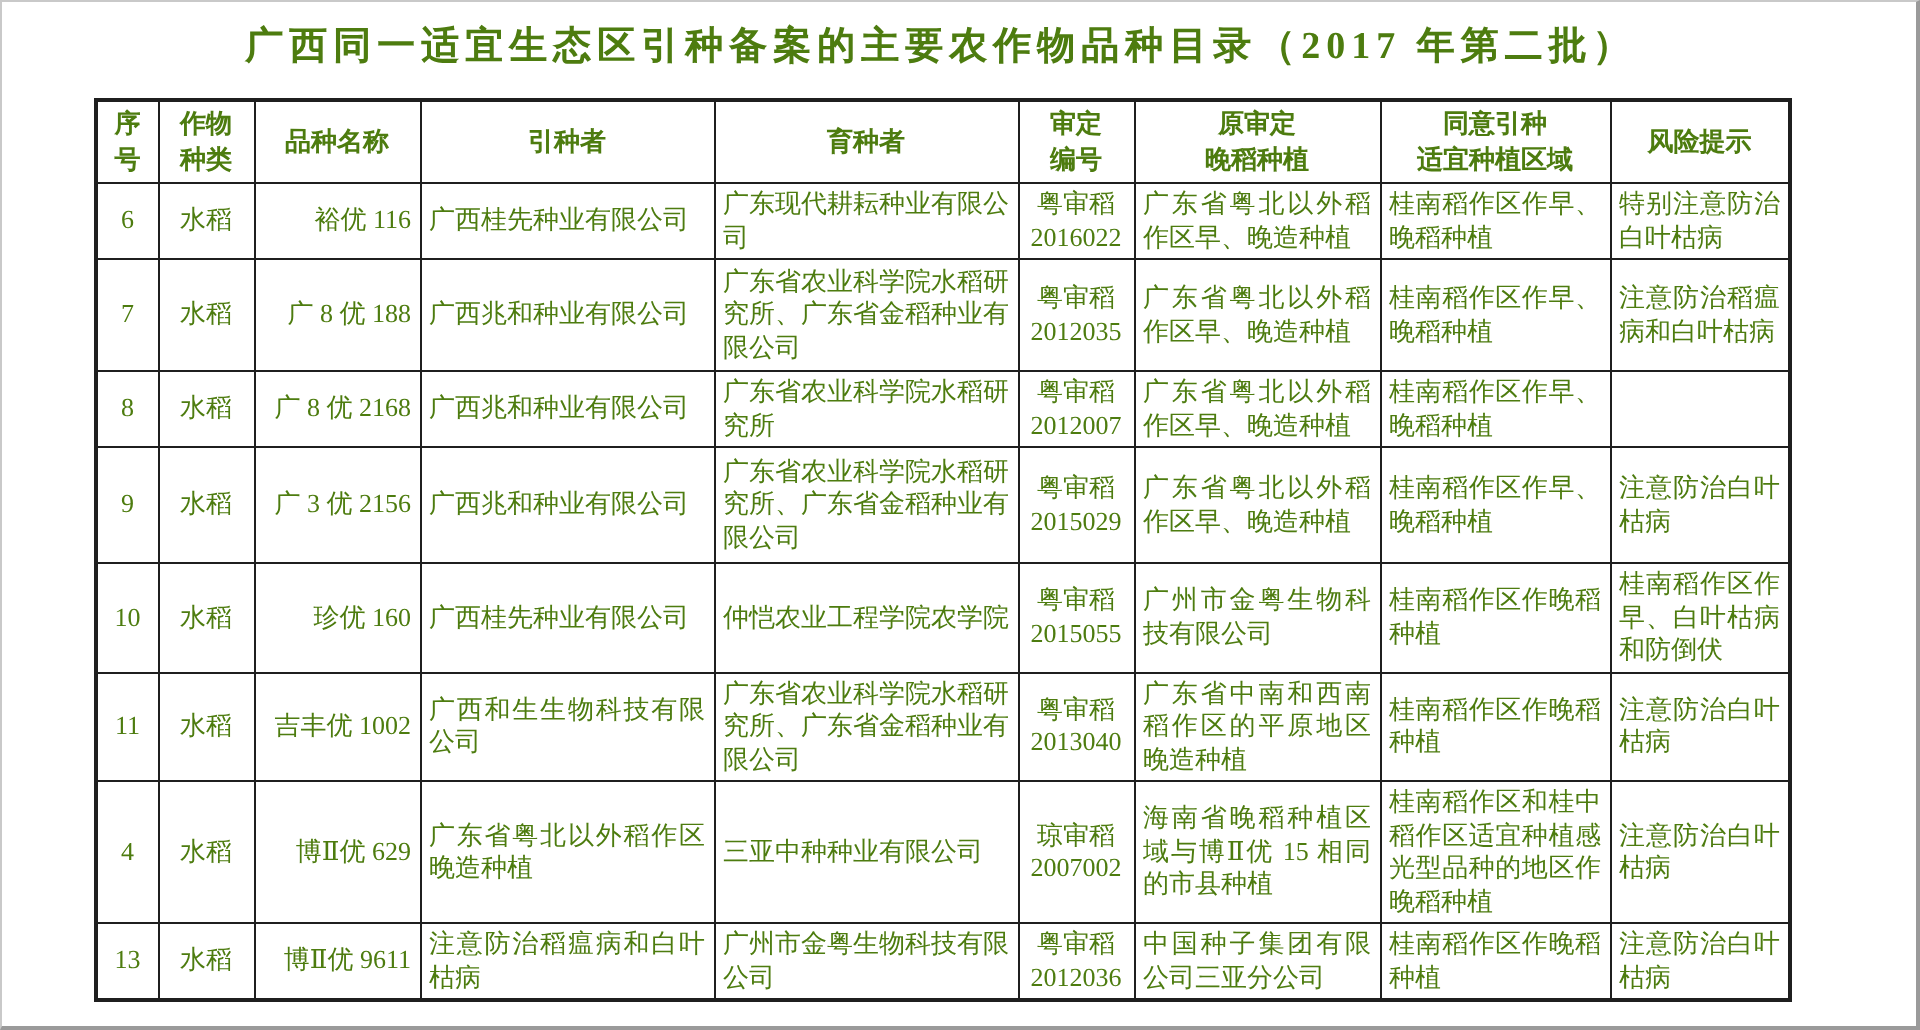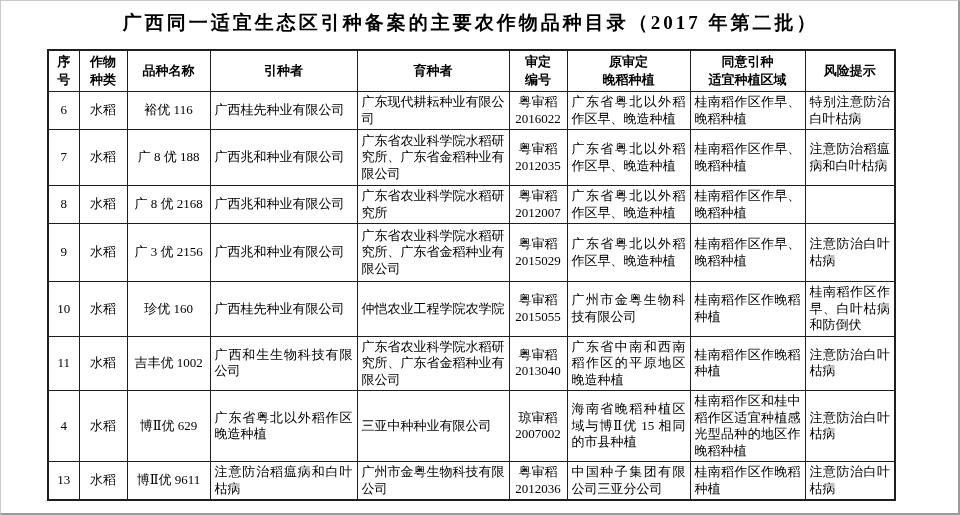--- a/index.html
+++ b/index.html
@@ -12,21 +12,21 @@
     position: relative;
     width: 960px;
     height: 515px;
     background: #ffffff;
     border-top: 1px solid #c9c9c9;
     border-left: 1px solid #c9c9c9;
     border-right: 2px solid #9a9a9a;
     border-bottom: 2px solid #9a9a9a;
     overflow: hidden;
     font-family: "Liberation Serif", "DejaVu Serif", serif;
-    color: #000000;
+    color: #4d7c0f;
   }
   .doc-title {
     margin: 9px 0 0 46px;
     width: 847px;
     text-align: center;
     font-size: 19px;
     font-weight: bold;
     letter-spacing: 3px;
     white-space: nowrap;
   }
@@ -51,21 +51,21 @@
     line-height: 18px;
     padding: 2px 1px;
   }
   td {
     font-size: 13px;
     line-height: 16.5px;
     padding: 2px 4px;
     white-space: pre-line;
   }
   td.c-center { text-align: center; padding: 2px 1px; }
-  td.c-left   { text-align: center; margin-left: 21px; }
+  td.c-left   { text-align: right; margin-left: 21px; }
   td.c-just   { text-align: justify; text-align-last: left; }
 </style>
 </head>
 <body>
 
 <div class="screen">
   <h1 class="doc-title">广西同一适宜生态区引种备案的主要农作物品种目录（2017 年第二批）</h1>
   <table class="catalog">
     <colgroup>
       <col style="width:31px">

